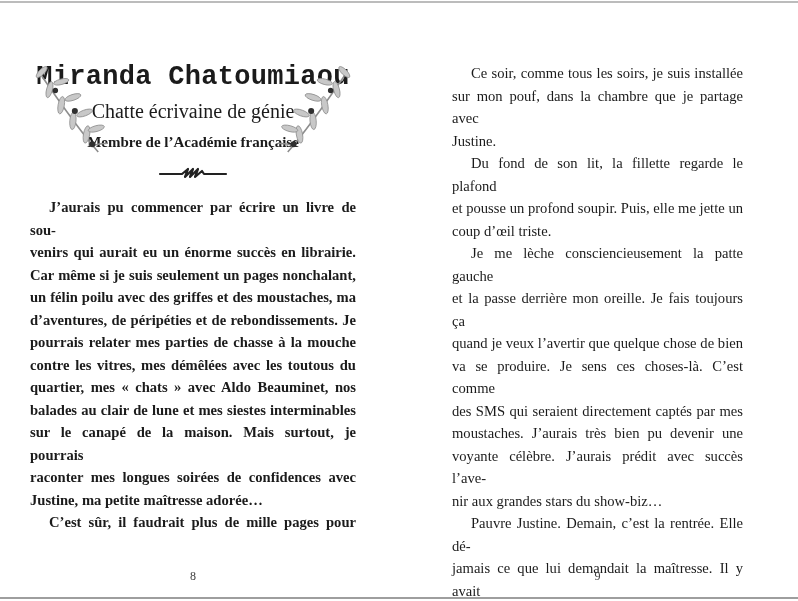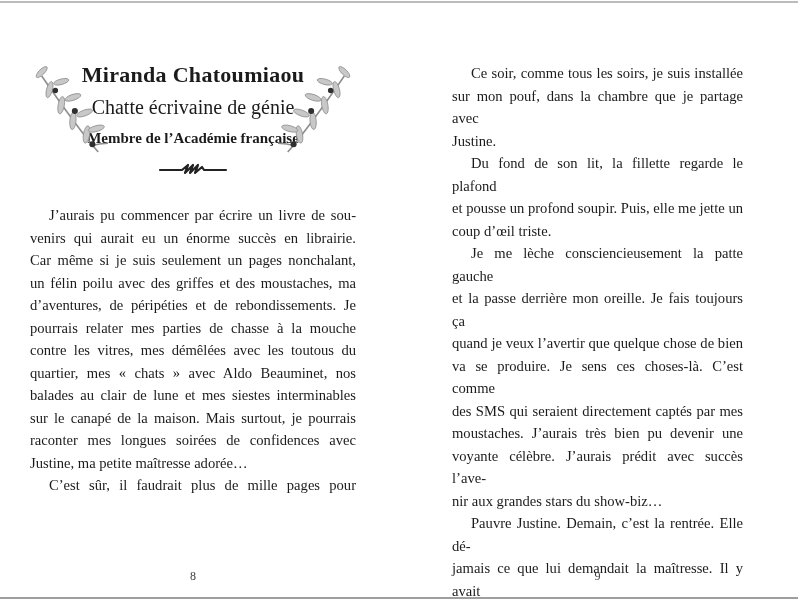--- a/index.html
+++ b/index.html
@@ -14,31 +14,31 @@
   }
   .edge-rule { position: absolute; left: 0; right: 0; height: 2px; }
   .edge-rule.top { top: 1px; background: #bcbcbc; }
   .edge-rule.bottom { top: 597px; background: #9e9e9e; }
 
   .page { position: absolute; top: 0; height: 601px; }
   .page.left  { left: 30px;  width: 326px; }
   .page.right { left: 452px; width: 291px; }
 
   .chapter-head { position: absolute; top: 62px; left: 0; right: 0; text-align: center; }
-  .author      { font-size: 22px; font-weight: bold; letter-spacing: 0.3px; }
+  .author      { font-size: 27px; font-weight: bold; letter-spacing: 0.3px; font-family: Liberation Mono, monospace; }
   .role        { font-size: 20px; margin-top: 8px; }
   .affiliation { font-size: 15px; font-weight: bold; margin-top: 11px; }
 
   .branch { position: absolute; top: 2px; width: 78px; height: 98px; }
   .branch.left-side  { left: 0; }
   .branch.right-side { right: 0; transform: scaleX(-1); }
   .divider-wrap { margin-top: 14px; }
 
   .body-text { position: absolute; left: 0; right: 0; font-size: 14.6px; line-height: 22.5px; }
-  .page.left  .body-text { top: 204px; }
+  .page.left  .body-text { top: 196px; font-weight: bold; }
   .page.right .body-text { top: 62px; }
 
   .line { text-align: justify; text-align-last: justify; }
   .line.para-end { text-align-last: left; }
   .line.indent { text-indent: 19px; }
 
   .folio {
     position: absolute; top: 569px; left: 0; right: 0;
     text-align: center; font-size: 12px; color: #3c3c3c;
   }

